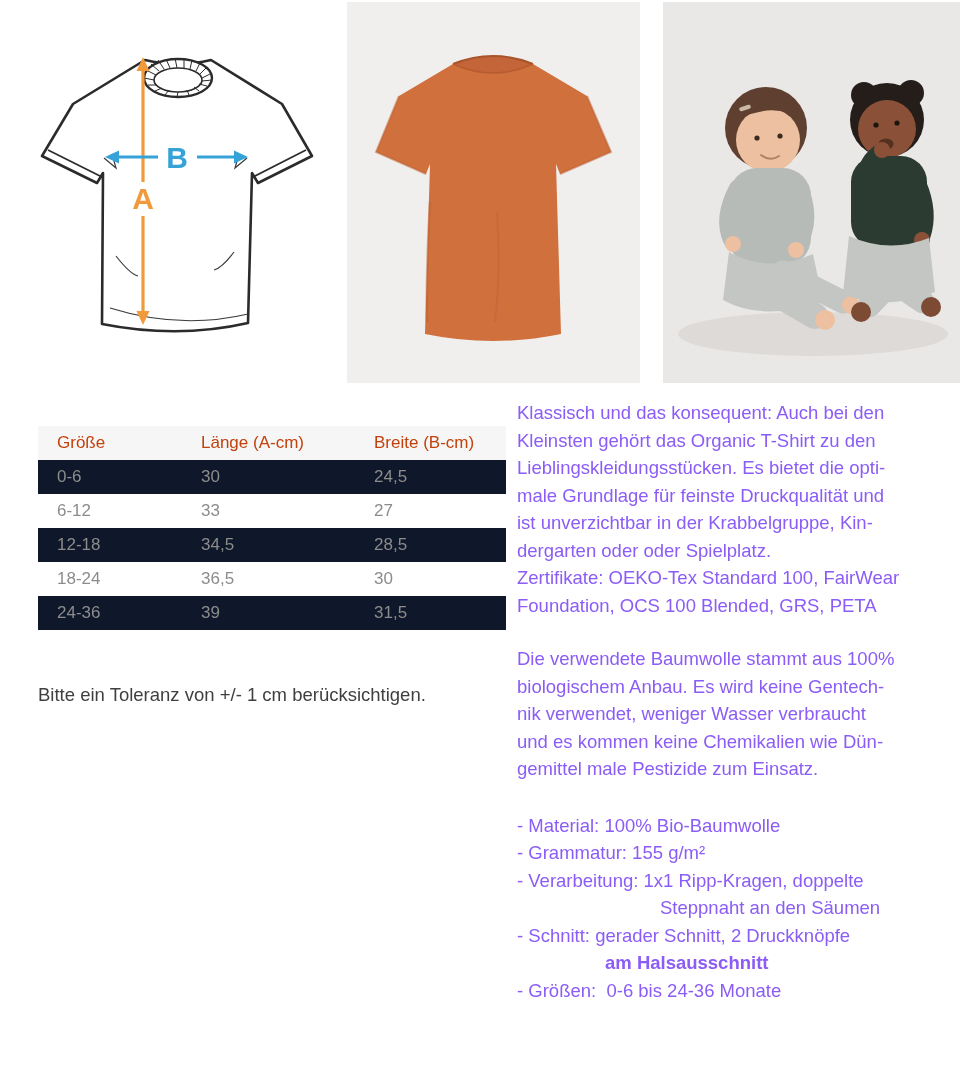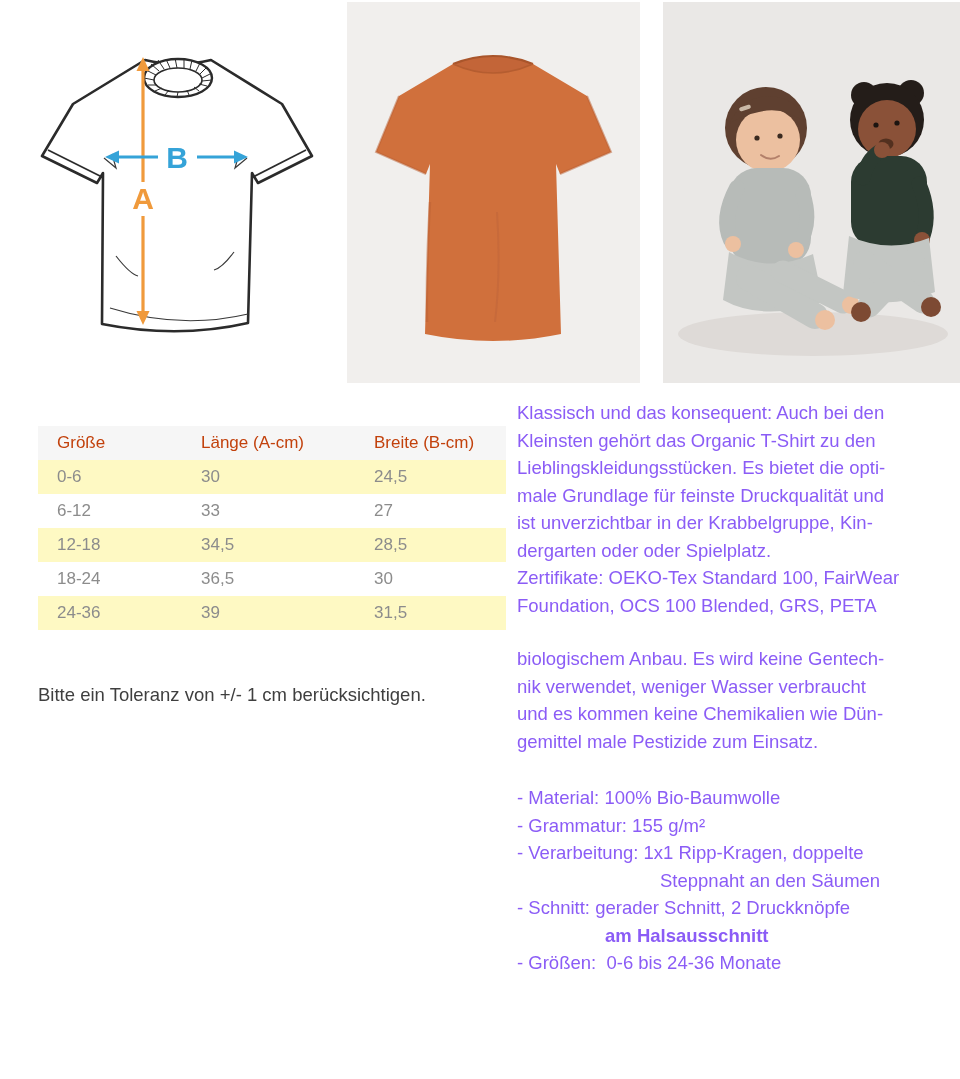--- a/index.html
+++ b/index.html
@@ -17,21 +17,21 @@
   
   table.size-table{
     position:absolute;left:38px;top:426px;border-collapse:collapse;
     font-size:17px;color:#8c8c8c;table-layout:fixed;width:468px;
   }
   table.size-table th{
     font-weight:normal;text-align:left;height:34px;padding:0 0 0 19px;
     background:#f6f6f6;color:#c2410c;
   }
   table.size-table td{height:34px;padding:0 0 0 19px;}
-  table.size-table tr.stripe td{background:#fef9c3;}
+  table.size-table tr.stripe td{background:#0f172a;}
   col.c1{width:144px;} col.c2{width:173px;} col.c3{width:151px;}
 
   .tolerance-note{
     position:absolute;left:38px;top:684px;font-size:18.5px;color:#3f3f3f;white-space:pre;
   }
 
   
   .right-col{
     position:absolute;left:517px;top:399px;width:440px;
     font-size:18.5px;line-height:27.5px;color:#8b5cf6;
@@ -249,20 +249,21 @@
         <div class="line">Lieblingskleidungsstücken. Es bietet die opti-</div>
         <div class="line">male Grundlage für feinste Druckqualität und</div>
         <div class="line">ist unverzichtbar in der Krabbelgruppe, Kin-</div>
         <div class="line">dergarten oder oder Spielplatz.</div>
       </div>
     <div class="para-2">
         <div class="line">Zertifikate: OEKO-Tex Standard 100, FairWear</div>
         <div class="line">Foundation, OCS 100 Blended, GRS, PETA</div>
       </div>
     <div class="para-3">
+        <div class="line">Die verwendete Baumwolle stammt aus 100%</div>
         <div class="line">biologischem Anbau. Es wird keine Gentech-</div>
         <div class="line">nik verwendet, weniger Wasser verbraucht</div>
         <div class="line">und es kommen keine Chemikalien wie Dün-</div>
         <div class="line">gemittel male Pestizide zum Einsatz.</div>
       </div>
     <div class="spec-list">
         <div class="line indent-0">- Material: 100% Bio-Baumwolle</div>
         <div class="line indent-0">- Grammatur: 155 g/m²</div>
         <div class="line indent-0">- Verarbeitung: 1x1 Ripp-Kragen, doppelte</div>
         <div class="line indent-2">Steppnaht an den Säumen</div>

